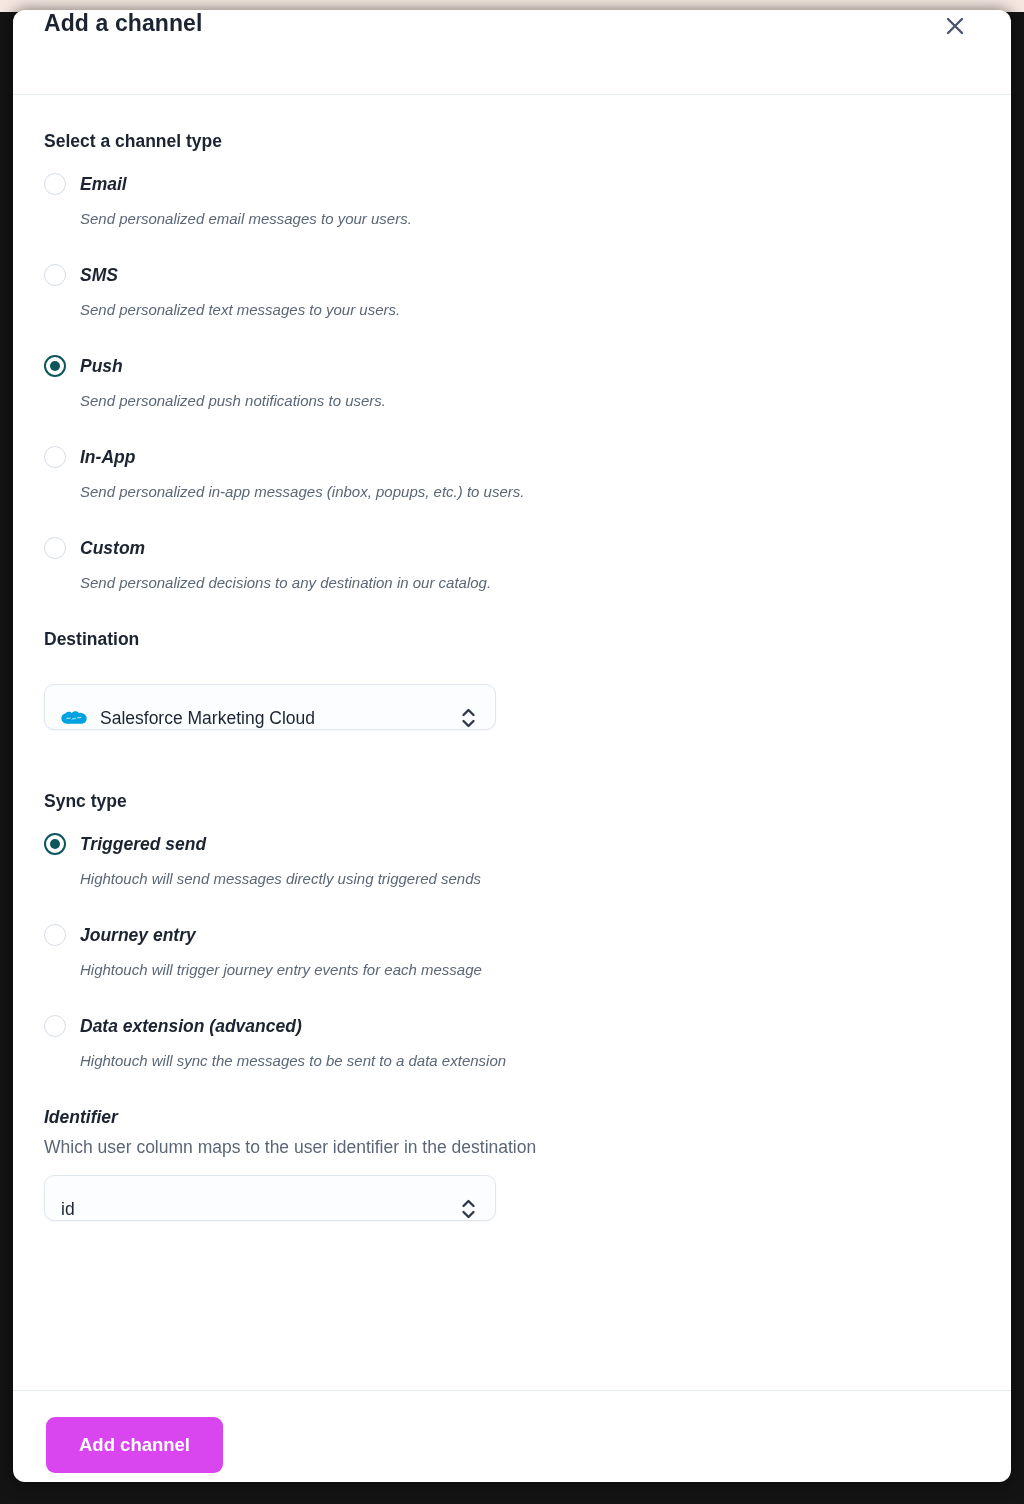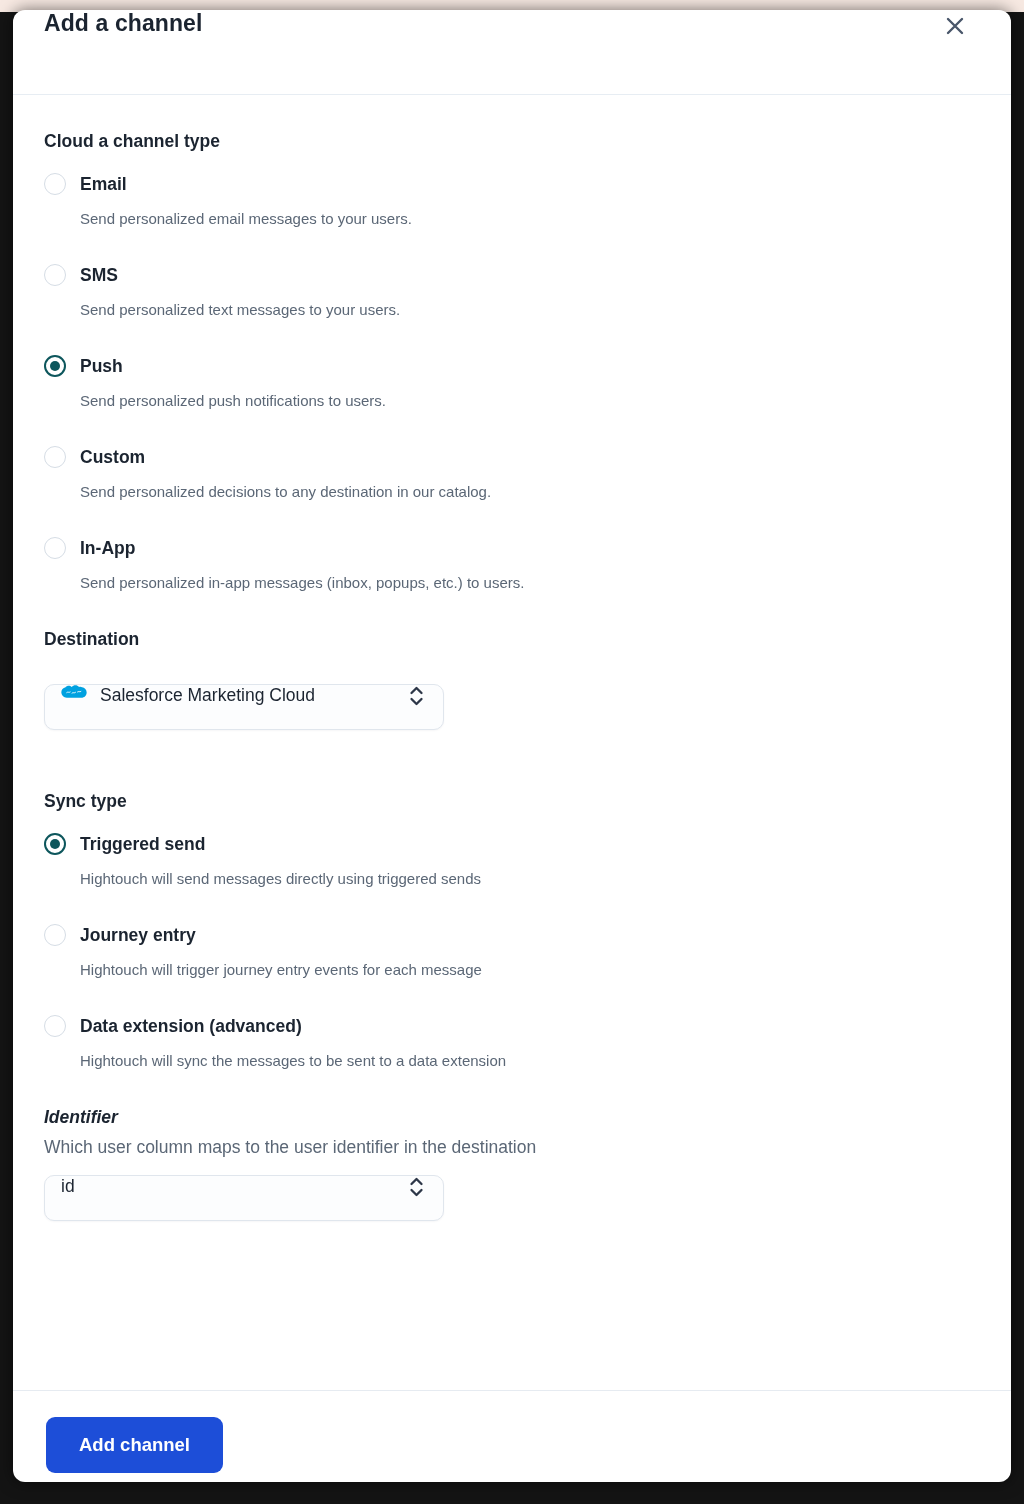--- a/index.html
+++ b/index.html
@@ -59,21 +59,21 @@
   .field-label.mt-md { margin-top: 28px; margin-bottom: 32px; }
   .field-label.mt-lg { margin-top: 58px; }
   .field-label.mt-ident { margin-top: 12px; margin-bottom: 4px; font-style: italic; }
   .field-help {
     font-size: 17.5px;
     color: #5b6776;
     line-height: 26px;
     margin-bottom: 15px;
   }
   
-  .option { margin-bottom: 30px; }
+  .option { margin-bottom: 30px; font-style: italic; }
   .option-row {
     display: flex; align-items: center; gap: 14px;
     cursor: pointer;
   }
   .radio {
     width: 22px; height: 22px;
     flex: 0 0 22px;
     border-radius: 50%;
     border: 1.5px solid #d6dde5;
     background: #fff;
@@ -97,47 +97,47 @@
     line-height: 26px;
   }
   .option-desc {
     font-size: 15px;
     color: #5b6776;
     line-height: 26px;
     margin: 9px 0 0 36px;
   }
   
   .select {
-    width: 400px; height: 46px;
+    width: 452px; height: 46px;
     border: 1px solid #e0e6ed;
     border-radius: 10px;
     background: #fcfdfe;
     box-shadow: 0 1px 2px rgba(16,24,40,0.04);
     display: flex;
-    align-items: flex-start;
+    align-items: flex-end;
     padding: 0 18px 0 16px;
     cursor: pointer;
   }
   .select .sf-icon { display: flex; align-items: center; margin-right: 13px; }
   .select-value {
     flex: 1 1 auto;
     font-size: 17.5px;
     color: #1b2430;
   }
   .chevron { display: flex; align-items: center; }
   
   .modal-footer {
     flex: 0 0 92px;
     border-top: 1px solid #e6ebf1;
     padding: 26px 0 0 33px;
   }
   .submit-btn {
     height: 56px;
     padding: 0 33px;
-    background: #1d4ed8;
+    background: #d946ef;
     color: #ffffff;
     font-family: "Liberation Sans", sans-serif;
     font-size: 18.5px;
     font-weight: 700;
     border: none;
     border-radius: 9px;
     cursor: pointer;
   }
 </style>
 </head>
@@ -151,21 +151,21 @@
     <div class="modal-title">Add a channel</div>
     <button class="close-btn">
       <svg width="22" height="22" viewBox="0 0 22 22">
         <path d="M4 4 L18 18 M18 4 L4 18" stroke="#49566a" stroke-width="2.4" stroke-linecap="round" fill="none"></path>
       </svg>
     </button>
   </div>
 
   <div class="modal-body">
 
-    <div class="field-label">Cloud a channel type</div>
+    <div class="field-label">Select a channel type</div>
     <div id="channel-options">
   <div class="option">
     <div class="option-row">
       <span class="radio"></span>
       <span class="option-label">Email</span>
     </div>
     <div class="option-desc">Send personalized email messages to your users.</div>
   </div>
 
   <div class="option">
@@ -180,31 +180,31 @@
     <div class="option-row">
       <span class="radio selected"></span>
       <span class="option-label">Push</span>
     </div>
     <div class="option-desc">Send personalized push notifications to users.</div>
   </div>
 
   <div class="option">
     <div class="option-row">
       <span class="radio"></span>
+      <span class="option-label">In-App</span>
+    </div>
+    <div class="option-desc">Send personalized in-app messages (inbox, popups, etc.) to users.</div>
+  </div>
+
+  <div class="option">
+    <div class="option-row">
+      <span class="radio"></span>
       <span class="option-label">Custom</span>
     </div>
     <div class="option-desc">Send personalized decisions to any destination in our catalog.</div>
-  </div>
-
-  <div class="option">
-    <div class="option-row">
-      <span class="radio"></span>
-      <span class="option-label">In-App</span>
-    </div>
-    <div class="option-desc">Send personalized in-app messages (inbox, popups, etc.) to users.</div>
   </div>
 </div>
 
     <div class="field-label mt-md">Destination</div>
     <div class="select">
       <span class="sf-icon">
         <svg width="26" height="18" viewBox="0 0 32 22">
           <path fill="#00a1e0" d="M13.2 2.3 C15.6 -0.4 20.1 -0.2 22.2 2.4 C23.3 1.8 24.8 1.8 25.9 2.7 C29.1 3 31.6 5.8 31.6 9.1 C31.6 12.7 28.7 15.6 25.1 15.6 L7.1 15.6 C3.4 15.6 0.4 12.6 0.4 8.9 C0.4 5.8 2.6 3.2 5.6 2.6 C7.4 0.3 11 0 13.2 2.3 Z"></path>
           <path fill="none" stroke="#ffffff" stroke-width="1.1" stroke-linecap="round" d="M7 9.2 C8.4 7.8 9.8 9.8 11.3 8.6 M13.5 9.9 C15 8.4 16.4 10.5 17.9 9 M20.3 8.4 C21.6 7.2 23 9 24.5 7.9"></path>
         </svg>

